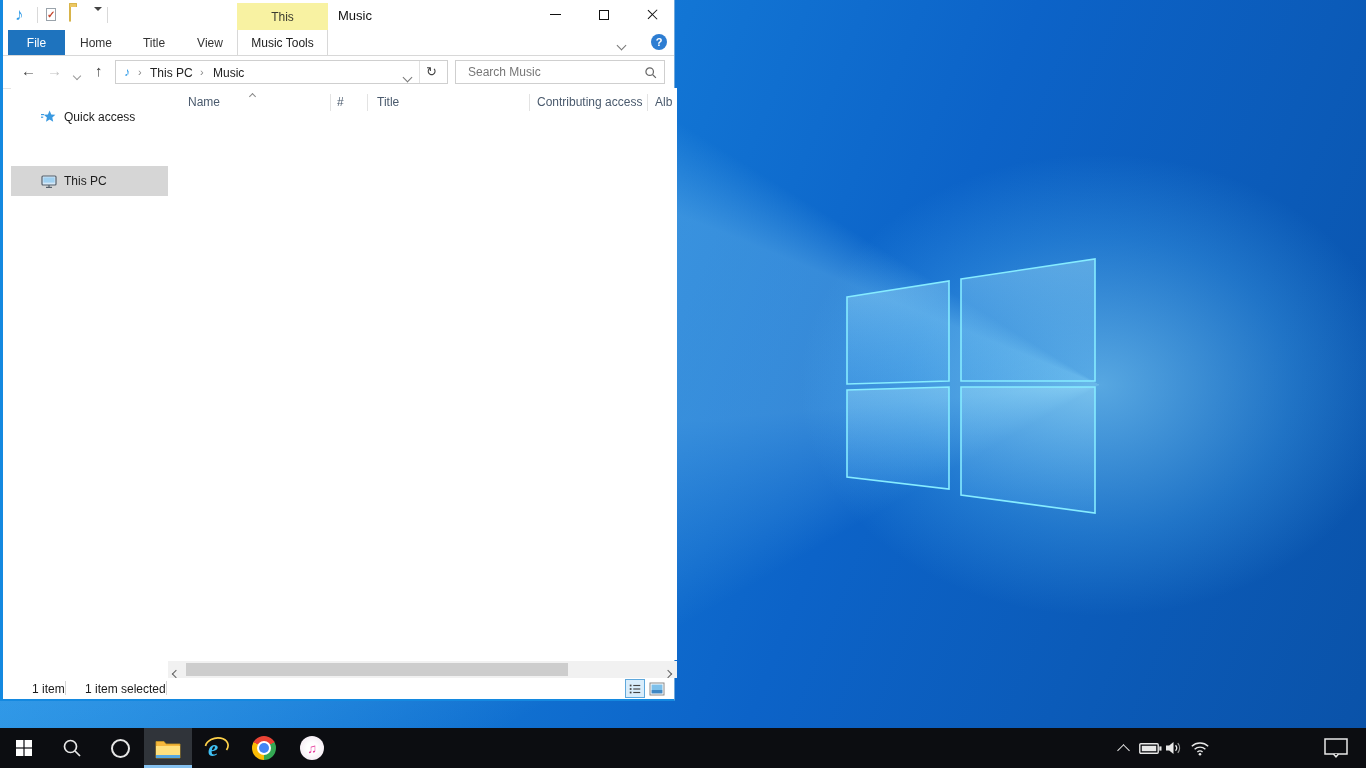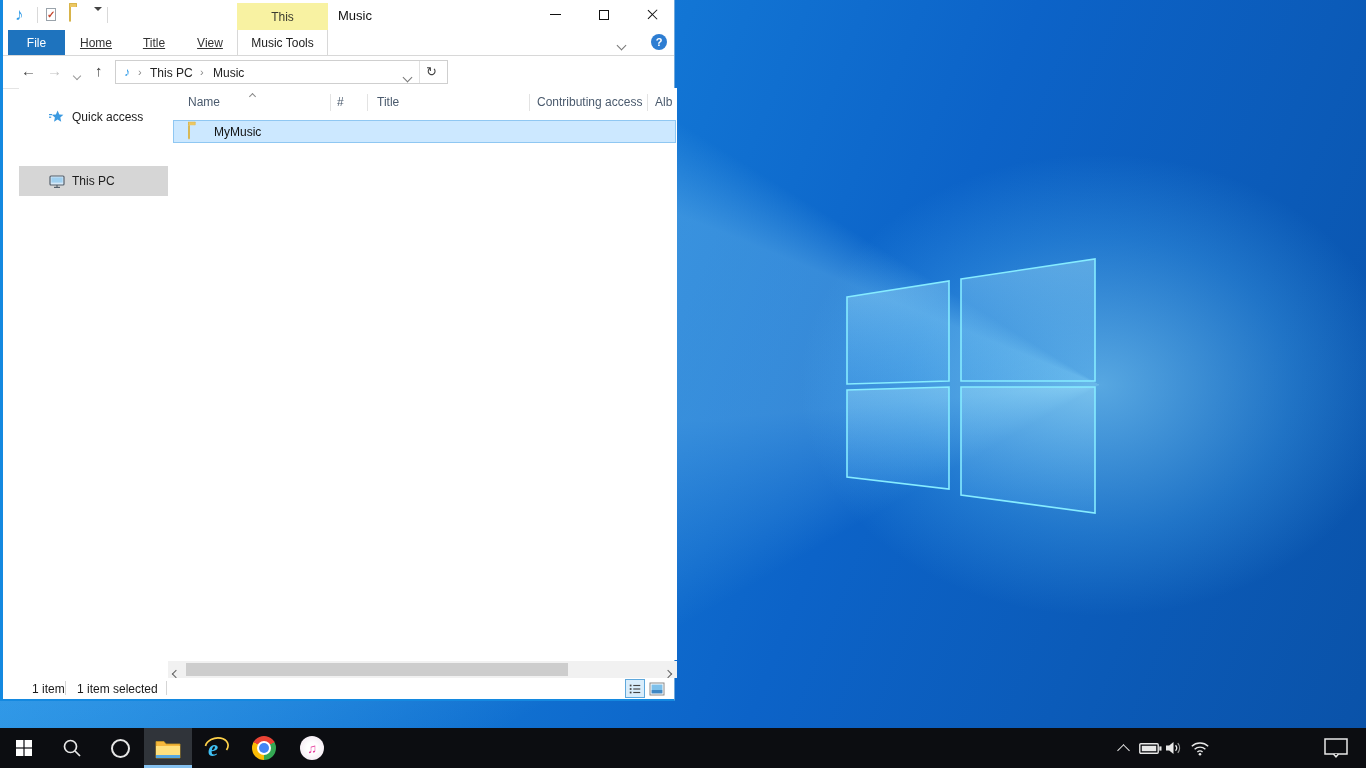--- a/index.html
+++ b/index.html
@@ -43,21 +43,21 @@
   .g-min{width:11px;height:1.5px;background:#111;}
   .g-max{width:10px;height:10px;border:1.2px solid #111;box-sizing:border-box;}
   .g-close{position:relative;width:13px;height:13px;}
   .g-close::before,.g-close::after{content:"";position:absolute;left:6px;top:0;width:1.4px;height:13px;background:#111;}
   .g-close::before{transform:rotate(45deg);} .g-close::after{transform:rotate(-45deg);}
 
   
   .tabrow{position:absolute;left:0;top:30px;right:0;height:25px;background:#fff;border-bottom:1px solid #d8d8d8;}
   .filetab{left:5px;top:0;width:57px;height:25px;background:#1e73be;color:#fff;
     display:flex;align-items:center;justify-content:center;}
-  .tab{top:0;height:25px;display:flex;align-items:center;justify-content:center;color:#333;text-decoration:underline;}
+  .tab{top:0;height:25px;display:flex;align-items:center;justify-content:center;color:#333;}
   .mtools{left:234px;top:0;width:91px;height:25px;box-sizing:border-box;
     border-left:1px solid #d8d8d8;border-right:1px solid #d8d8d8;background:#fff;
     display:flex;align-items:center;justify-content:center;color:#222;}
   .chev{display:inline-block;width:6px;height:6px;border-left:1.4px solid #777;border-bottom:1.4px solid #777;}
   .chev.down{transform:rotate(-45deg);}
   .chev.up{transform:rotate(135deg);}
   .chev.left{transform:rotate(45deg);}
   .chev.right{transform:rotate(-135deg);}
   .help-circ{left:648px;top:4px;width:16px;height:16px;border-radius:50%;background:#2d7dd2;color:#fff;
     font-size:11px;font-weight:bold;display:flex;align-items:center;justify-content:center;}
@@ -72,21 +72,21 @@
   .crumb-dd{left:288px;top:9px;}
   .crumb-vline{left:303px;top:0;width:1px;height:22px;background:#e2e2e2;}
   .refresh{left:310px;top:3px;font-size:13px;color:#444;}
   .searchbox{left:452px;top:4px;width:210px;height:24px;box-sizing:border-box;border:1px solid #cfcfcf;background:#fff;}
   .search-input{position:absolute;left:2px;top:1px;width:178px;height:20px;border:none;outline:none;
     font-family:"Liberation Sans",sans-serif;font-size:12px;color:#444;padding:0 0 0 10px;}
   .search-input::placeholder{color:#777;opacity:1;}
   .sicon{left:188px;top:5px;}
 
   
-  .sidebar{position:absolute;left:16px;top:88px;width:165px;height:572px;background:#fff;}
+  .sidebar{position:absolute;left:8px;top:88px;width:165px;height:572px;background:#fff;}
   .side-item{position:absolute;left:0;width:165px;height:30px;}
   .side-item.selected{background:#d6d6d6;}
   .side-icon{position:absolute;left:30px;top:7px;width:16px;height:16px;}
   .side-label{position:absolute;left:53px;top:8px;color:#1c1c1c;}
 
   
   .main{position:absolute;left:165px;top:88px;width:509px;height:572px;background:#fff;}
   .hdr{top:2px;height:24px;display:flex;align-items:center;color:#4a5a6d;}
   .hdr-sep{top:6px;width:1px;height:17px;background:#e3e3e3;}
   .sortchev{left:82px;top:0px;}
@@ -198,20 +198,27 @@
         <span class="abs crumb-sep" style="left:22px">›</span>
         <span class="abs crumb" style="left:34px">This PC</span>
         <span class="abs crumb-sep" style="left:84px">›</span>
         <span class="abs crumb" style="left:97px">Music</span>
         <span class="abs crumb-dd">
           <span class="chev down"></span></span>
         <span class="abs crumb-vline"></span>
         <span class="abs refresh">↻</span>
       </div>
 
+      <div class="abs searchbox">
+        <input class="search-input" placeholder="Search Music" style="">
+        <svg class="abs sicon" width="14" height="14" viewBox="0 0 16 16">
+          <circle cx="6.5" cy="6.5" r="4.3" fill="none" stroke="#666" stroke-width="1.4"></circle>
+          <line x1="10" y1="10" x2="13.6" y2="13.6" stroke="#666" stroke-width="1.4"></line>
+        </svg>
+      </div>
     </div>
 
     <div class="sidebar">
       <div class="side-item" style="top:14px">
         <svg class="side-icon" viewBox="0 0 16 16">
           <path d="M8.6 1.6l1.7 3.8 4.1.4-3.1 2.8.9 4.1-3.6-2.2-3.6 2.2.9-4.1-3.1-2.8 4.1-.4z" fill="#3b9ae1"></path>
           <line x1="0" y1="5.6" x2="3" y2="5.6" stroke="#3b9ae1" stroke-width="1.2"></line>
           <line x1="0" y1="8.2" x2="2.2" y2="8.2" stroke="#3b9ae1" stroke-width="1.2"></line>
         </svg>
         <span class="side-label">Quick access</span>
@@ -232,38 +239,34 @@
       <span class="abs sortchev"><span class="chev up"></span></span>
       <div class="abs hdr-sep" style="left:162px"></div>
       <div class="abs hdr" style="left:169px">#</div>
       <div class="abs hdr-sep" style="left:199px"></div>
       <div class="abs hdr" style="left:209px">Title</div>
       <div class="abs hdr-sep" style="left:361px"></div>
       <div class="abs hdr" style="left:369px">Contributing access</div>
       <div class="abs hdr-sep" style="left:479px"></div>
       <div class="abs hdr" style="left:487px">Alb</div>
 
-      <div class="abs filerow">
-        <span class="row-folder"><span class="folder-sm"></span></span>
-        <span class="row-label">MyMusic</span>
-      </div>
     </div>
 
     <div class="hscroll">
       <span class="abs hs-arrow" style="left:5px">
         <span class="chev left"></span></span>
       <div class="abs hs-thumb"></div>
       <span class="abs hs-arrow" style="left:497px">
         <span class="chev right"></span></span>
     </div>
 
     <div class="statusbar">
       <span class="abs st-text" style="left:29px">1 item</span>
       <span class="abs st-sep" style="left:62px"></span>
-      <span class="abs st-text" style="left:74px">1 item selected</span>
+      <span class="abs st-text" style="left:82px">1 item selected</span>
       <span class="abs st-sep" style="left:163px"></span>
       <div class="abs viewbtn active" style="left:622px">
         <svg width="14" height="14" viewBox="0 0 16 16">
           <g fill="#444">
               <rect x="2" y="3" width="2" height="2"></rect>
               <rect x="2" y="7" width="2" height="2"></rect>
               <rect x="2" y="11" width="2" height="2"></rect>
             </g>
           <g stroke="#444" stroke-width="1.3">
               <line x1="6" y1="4" x2="14" y2="4"></line>

